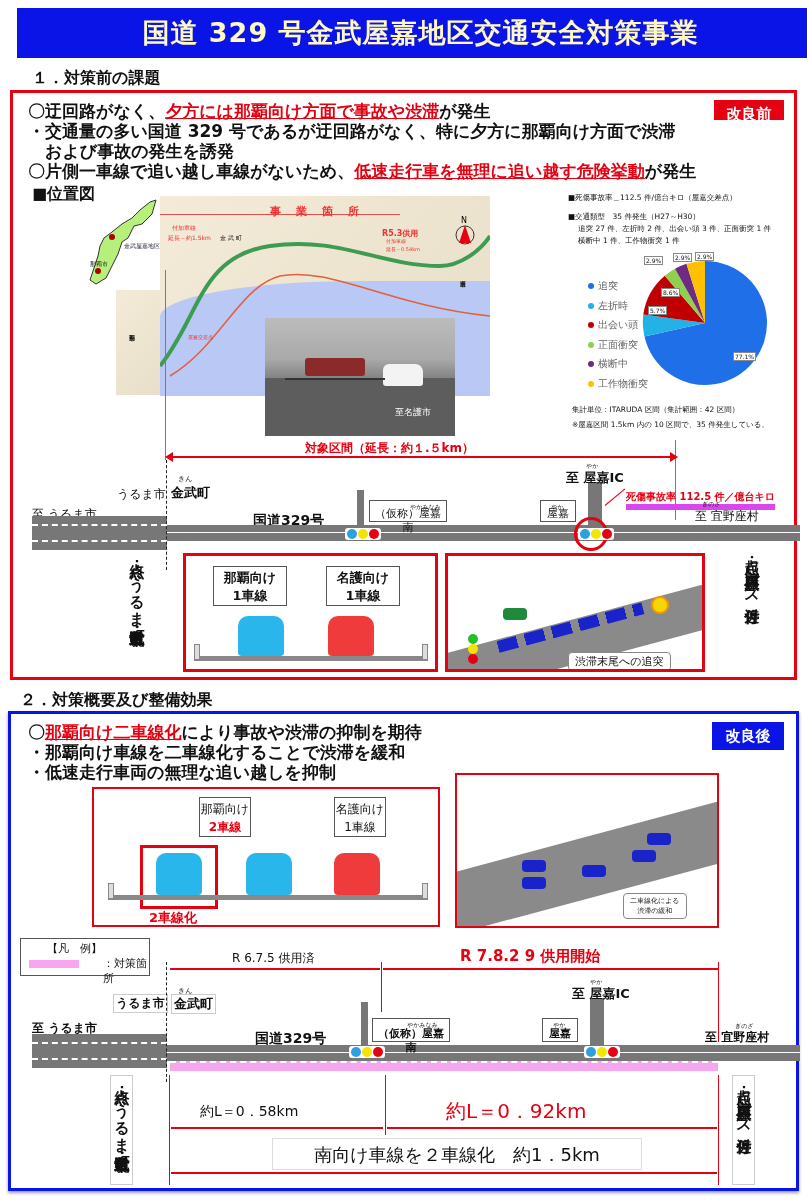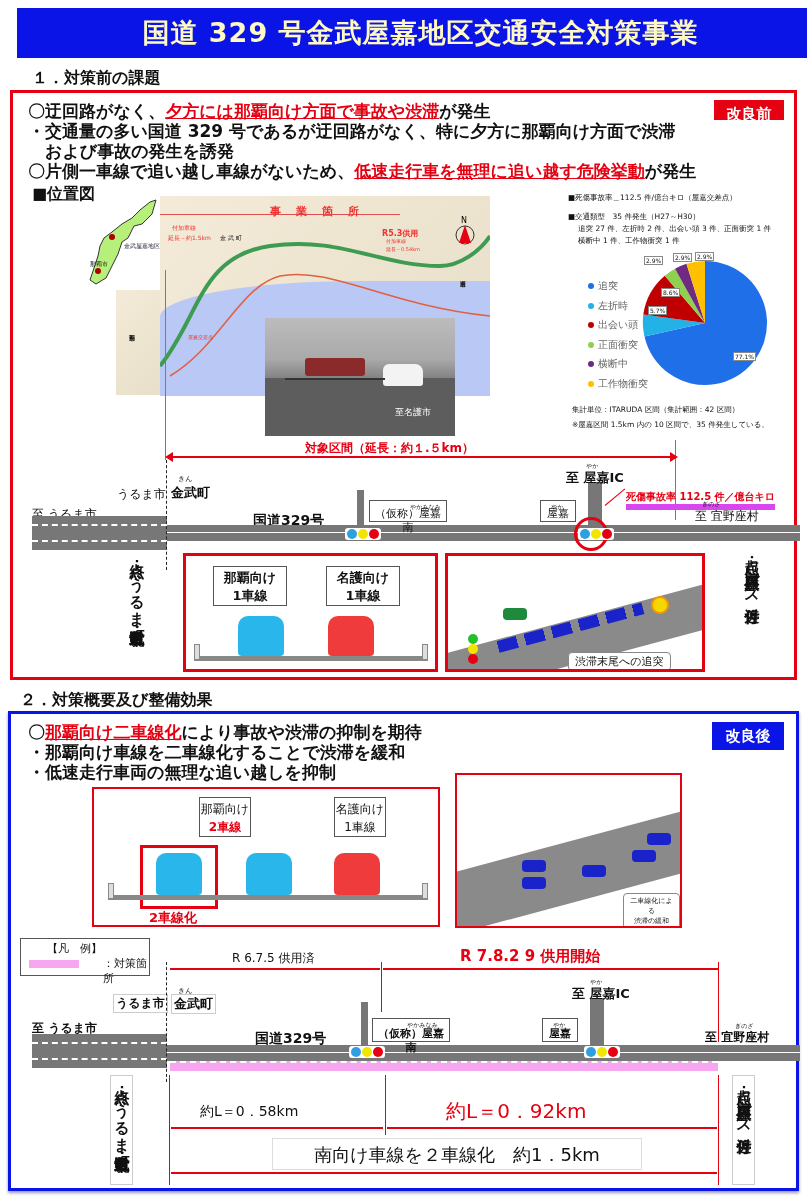--- a/index.html
+++ b/index.html
@@ -240,21 +240,21 @@
   <div class="abs" style="left:46px;top:56px;width:78px;height:64px;border:3px solid #e50012;"></div>
   <div class="abs car" style="left:62px;top:64px;width:46px;height:42px;background:#29b6ea;"></div>
   <div class="abs car" style="left:152px;top:64px;width:46px;height:42px;background:#29b6ea;"></div>
   <div class="abs car" style="left:240px;top:64px;width:46px;height:42px;background:#ef3b3b;"></div>
   <div class="abs" style="left:14px;top:106px;width:320px;height:5px;background:#888;"></div>
   <div class="abs" style="left:14px;top:94px;width:6px;height:16px;background:#ddd;border:1px solid #888;"></div>
   <div class="abs" style="left:328px;top:94px;width:6px;height:16px;background:#ddd;border:1px solid #888;"></div>
   <div class="abs" style="left:55px;top:120px;font-size:13px;color:#e50012;font-weight:bold;">2車線化</div>
 </div>
 
-<div class="abs red-frame" style="left:455px;top:773px;width:227px;height:155px;border-width:2px;overflow:hidden;">
+<div class="abs red-frame" style="left:455px;top:773px;width:264px;height:155px;border-width:2px;overflow:hidden;">
   <div class="abs" style="left:-20px;top:60px;width:320px;height:60px;background:#8a8a8a;transform:rotate(-15deg);"></div>
   <div class="abs" style="left:65px;top:85px;width:24px;height:12px;background:#1a23c9;border-radius:4px;"></div>
   <div class="abs" style="left:65px;top:102px;width:24px;height:12px;background:#1a23c9;border-radius:4px;"></div>
   <div class="abs" style="left:125px;top:90px;width:24px;height:12px;background:#1a23c9;border-radius:4px;"></div>
   <div class="abs" style="left:175px;top:75px;width:24px;height:12px;background:#1a23c9;border-radius:4px;"></div>
   <div class="abs" style="left:190px;top:58px;width:24px;height:12px;background:#1a23c9;border-radius:4px;"></div>
   <div class="abs" style="left:166px;top:118px;border:1px solid #888;border-radius:4px;background:#fff;font-size:7px;padding:2px 6px;text-align:center;line-height:10px;">
     <div>二車線化による</div>
     <div>渋滞の緩和</div>
   </div>

